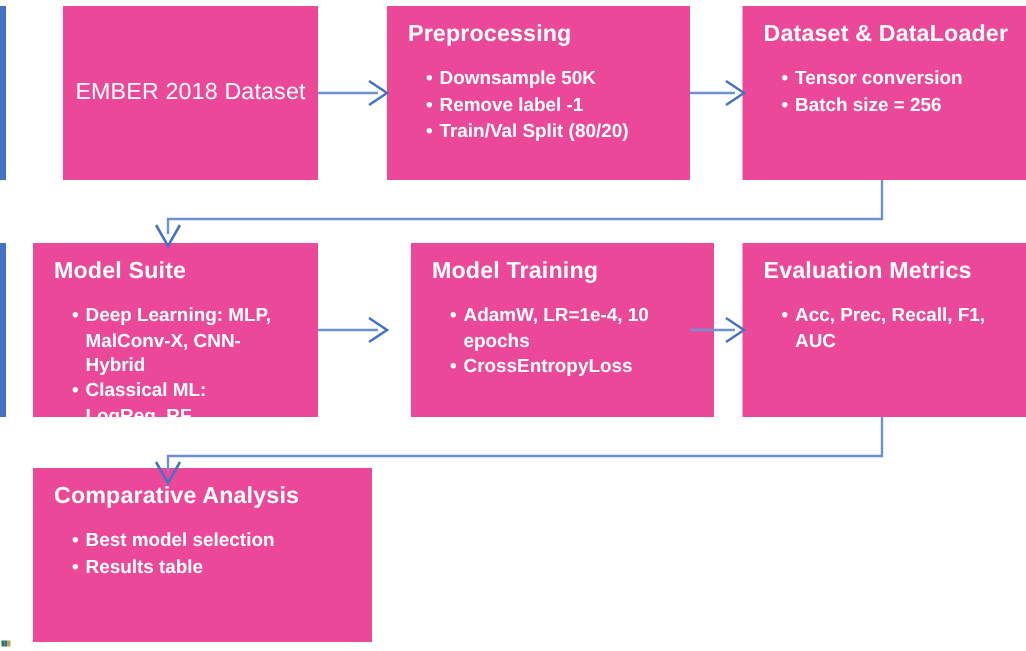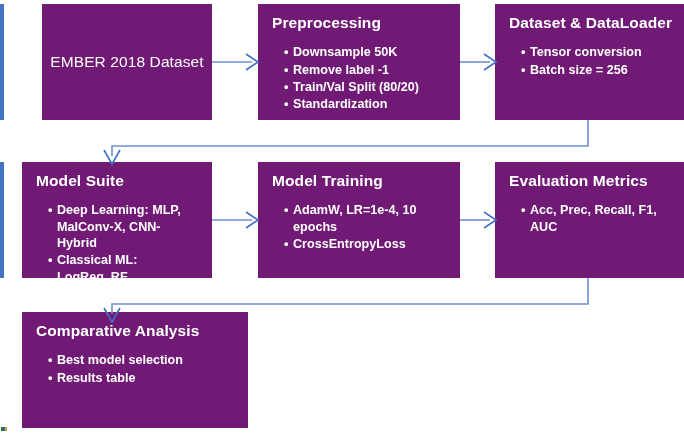--- a/index.html
+++ b/index.html
@@ -6,21 +6,21 @@
   body{
     width:684px;height:434px;background:#ffffff;overflow:hidden;
     font-family:"Liberation Sans", sans-serif;
     -webkit-font-smoothing:antialiased;
   }
   #canvas{position:relative;width:684px;height:434px;overflow:hidden;background:#fff;}
 
   
   .box{
     position:absolute;
-    background:#701a75;
+    background:#ec4899;
     color:#ffffff;
     box-sizing:border-box;
     padding:9px 12px 8px 14px;
     overflow:hidden;
   }
   .box .title{
     font-size:15.5px;
     font-weight:bold;
     line-height:1.25;
     letter-spacing:0.1px;
@@ -77,41 +77,40 @@
   <div class="box centered" style="left:42px;top:4px;width:170px;height:116px;">
     <div class="title">EMBER 2018 Dataset</div>
   </div>
 
   <div class="box" style="left:258px;top:4px;width:202px;height:116px;">
     <div class="title">Preprocessing</div>
     <ul>
       <li>Downsample 50K</li>
       <li>Remove label -1</li>
       <li>Train/Val Split (80/20)</li>
-      <li>Standardization</li>
     </ul>
   </div>
 
   <div class="box" style="left:495px;top:4px;width:195px;height:116px;">
     <div class="title">Dataset &amp; DataLoader</div>
     <ul>
       <li>Tensor conversion</li>
       <li>Batch size = 256</li>
     </ul>
   </div>
 
   <div class="box" style="left:22px;top:162px;width:190px;height:116px;">
     <div class="title">Model Suite</div>
     <ul>
       <li>Deep Learning: MLP, MalConv-X, CNN-Hybrid</li>
       <li>Classical ML: LogReg, RF, LightGBM</li>
     </ul>
   </div>
 
-  <div class="box" style="left:258px;top:162px;width:202px;height:116px;">
+  <div class="box" style="left:274px;top:162px;width:202px;height:116px;">
     <div class="title">Model Training</div>
     <ul>
       <li>AdamW, LR=1e-4, 10 epochs</li>
       <li>CrossEntropyLoss</li>
     </ul>
   </div>
 
   <div class="box" style="left:495px;top:162px;width:195px;height:116px;">
     <div class="title">Evaluation Metrics</div>
     <ul>

